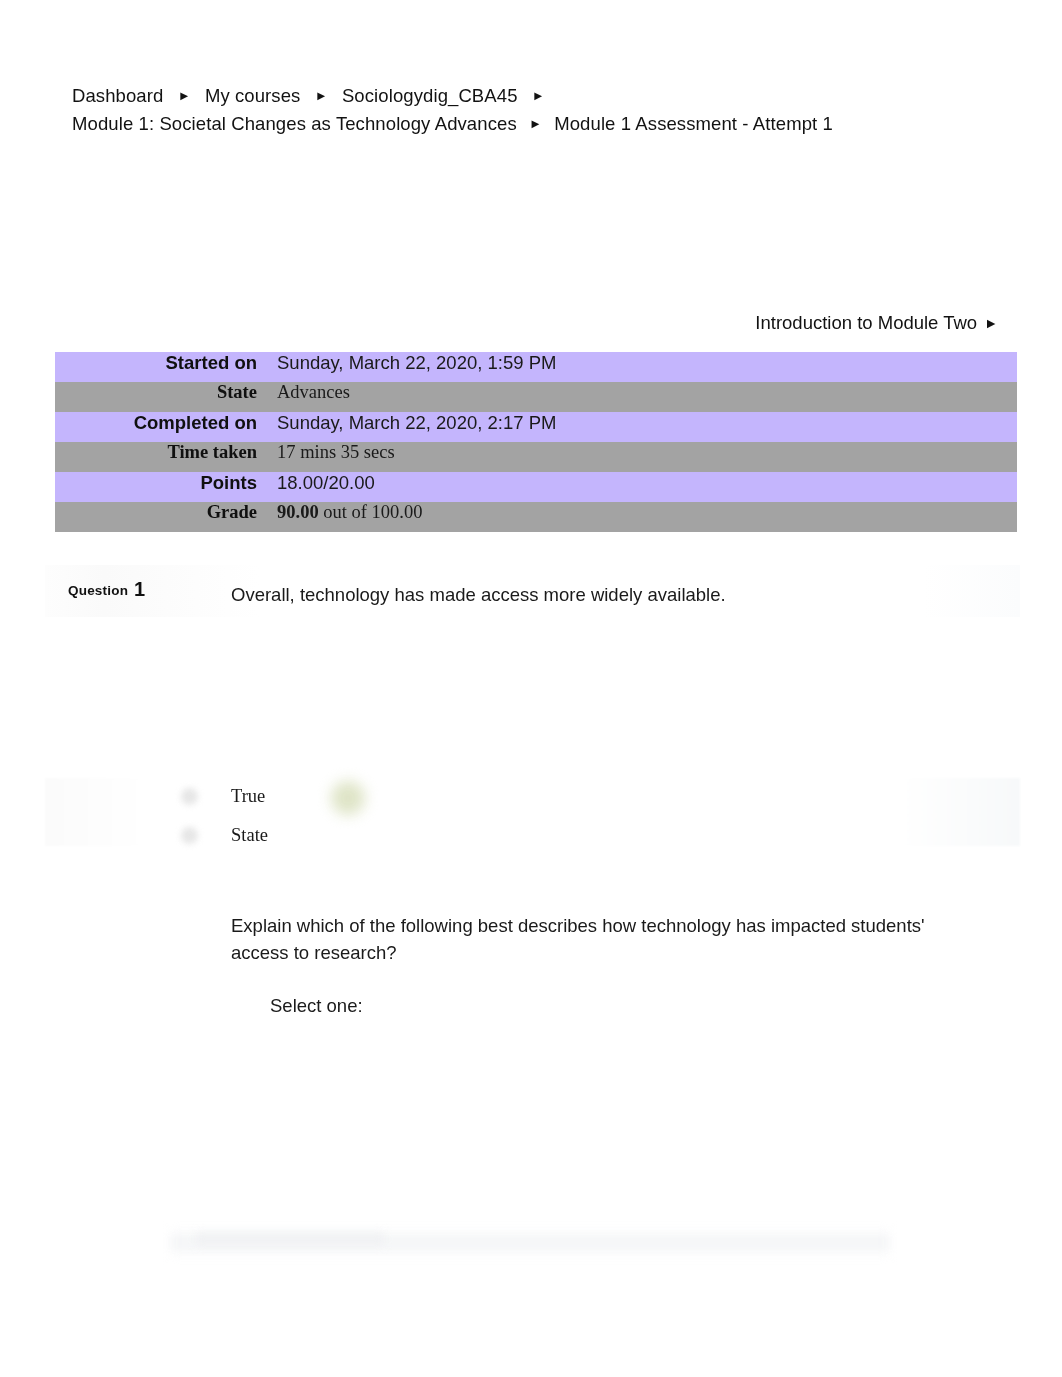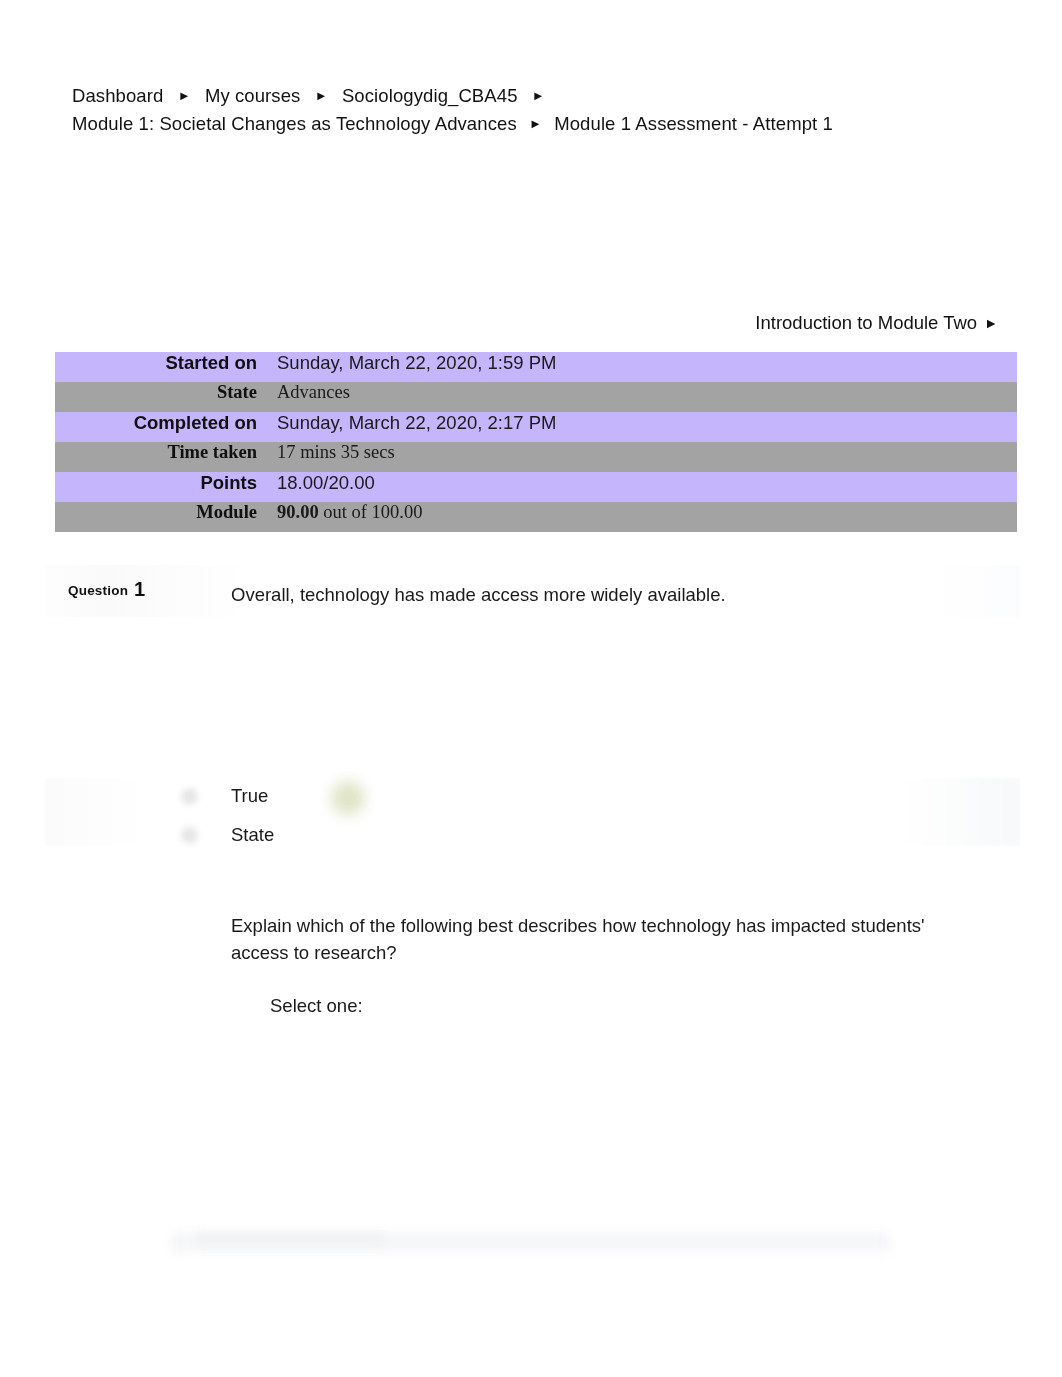--- a/index.html
+++ b/index.html
@@ -186,20 +186,21 @@
     height: 17px;
     border-radius: 50%;
     background: #e2e2e2;
     filter: blur(3.2px);
     opacity: 0.85;
   }
   .option-label {
     font-size: 18.5px;
     color: #1a1a1a;
     line-height: 26px;
+    font-family: Liberation Serif, serif;
   }
   .correct-marker {
     position: absolute;
     left: 100px;
     top: 2px;
     width: 34px;
     height: 34px;
     border-radius: 50%;
     background: #dde3c4;
     filter: blur(7px);
@@ -289,21 +290,21 @@
     </div>
     <div class="summary-row alt">
       <div class="summary-label">Time taken</div>
       <div class="summary-value">17 mins 35 secs</div>
     </div>
     <div class="summary-row">
       <div class="summary-label">Points</div>
       <div class="summary-value">18.00/20.00</div>
     </div>
     <div class="summary-row alt">
-      <div class="summary-label">Module</div>
+      <div class="summary-label">Grade</div>
       <div class="summary-value"><b>90.00</b><span> out of 100.00</span></div>
     </div>
   </div>
 
   <div class="question-band"></div>
   <div class="question-info">
     <span class="q-word">Question</span><span class="q-num">1</span>
   </div>
   <div class="question-text">Overall, technology has made access more widely available.</div>
 

